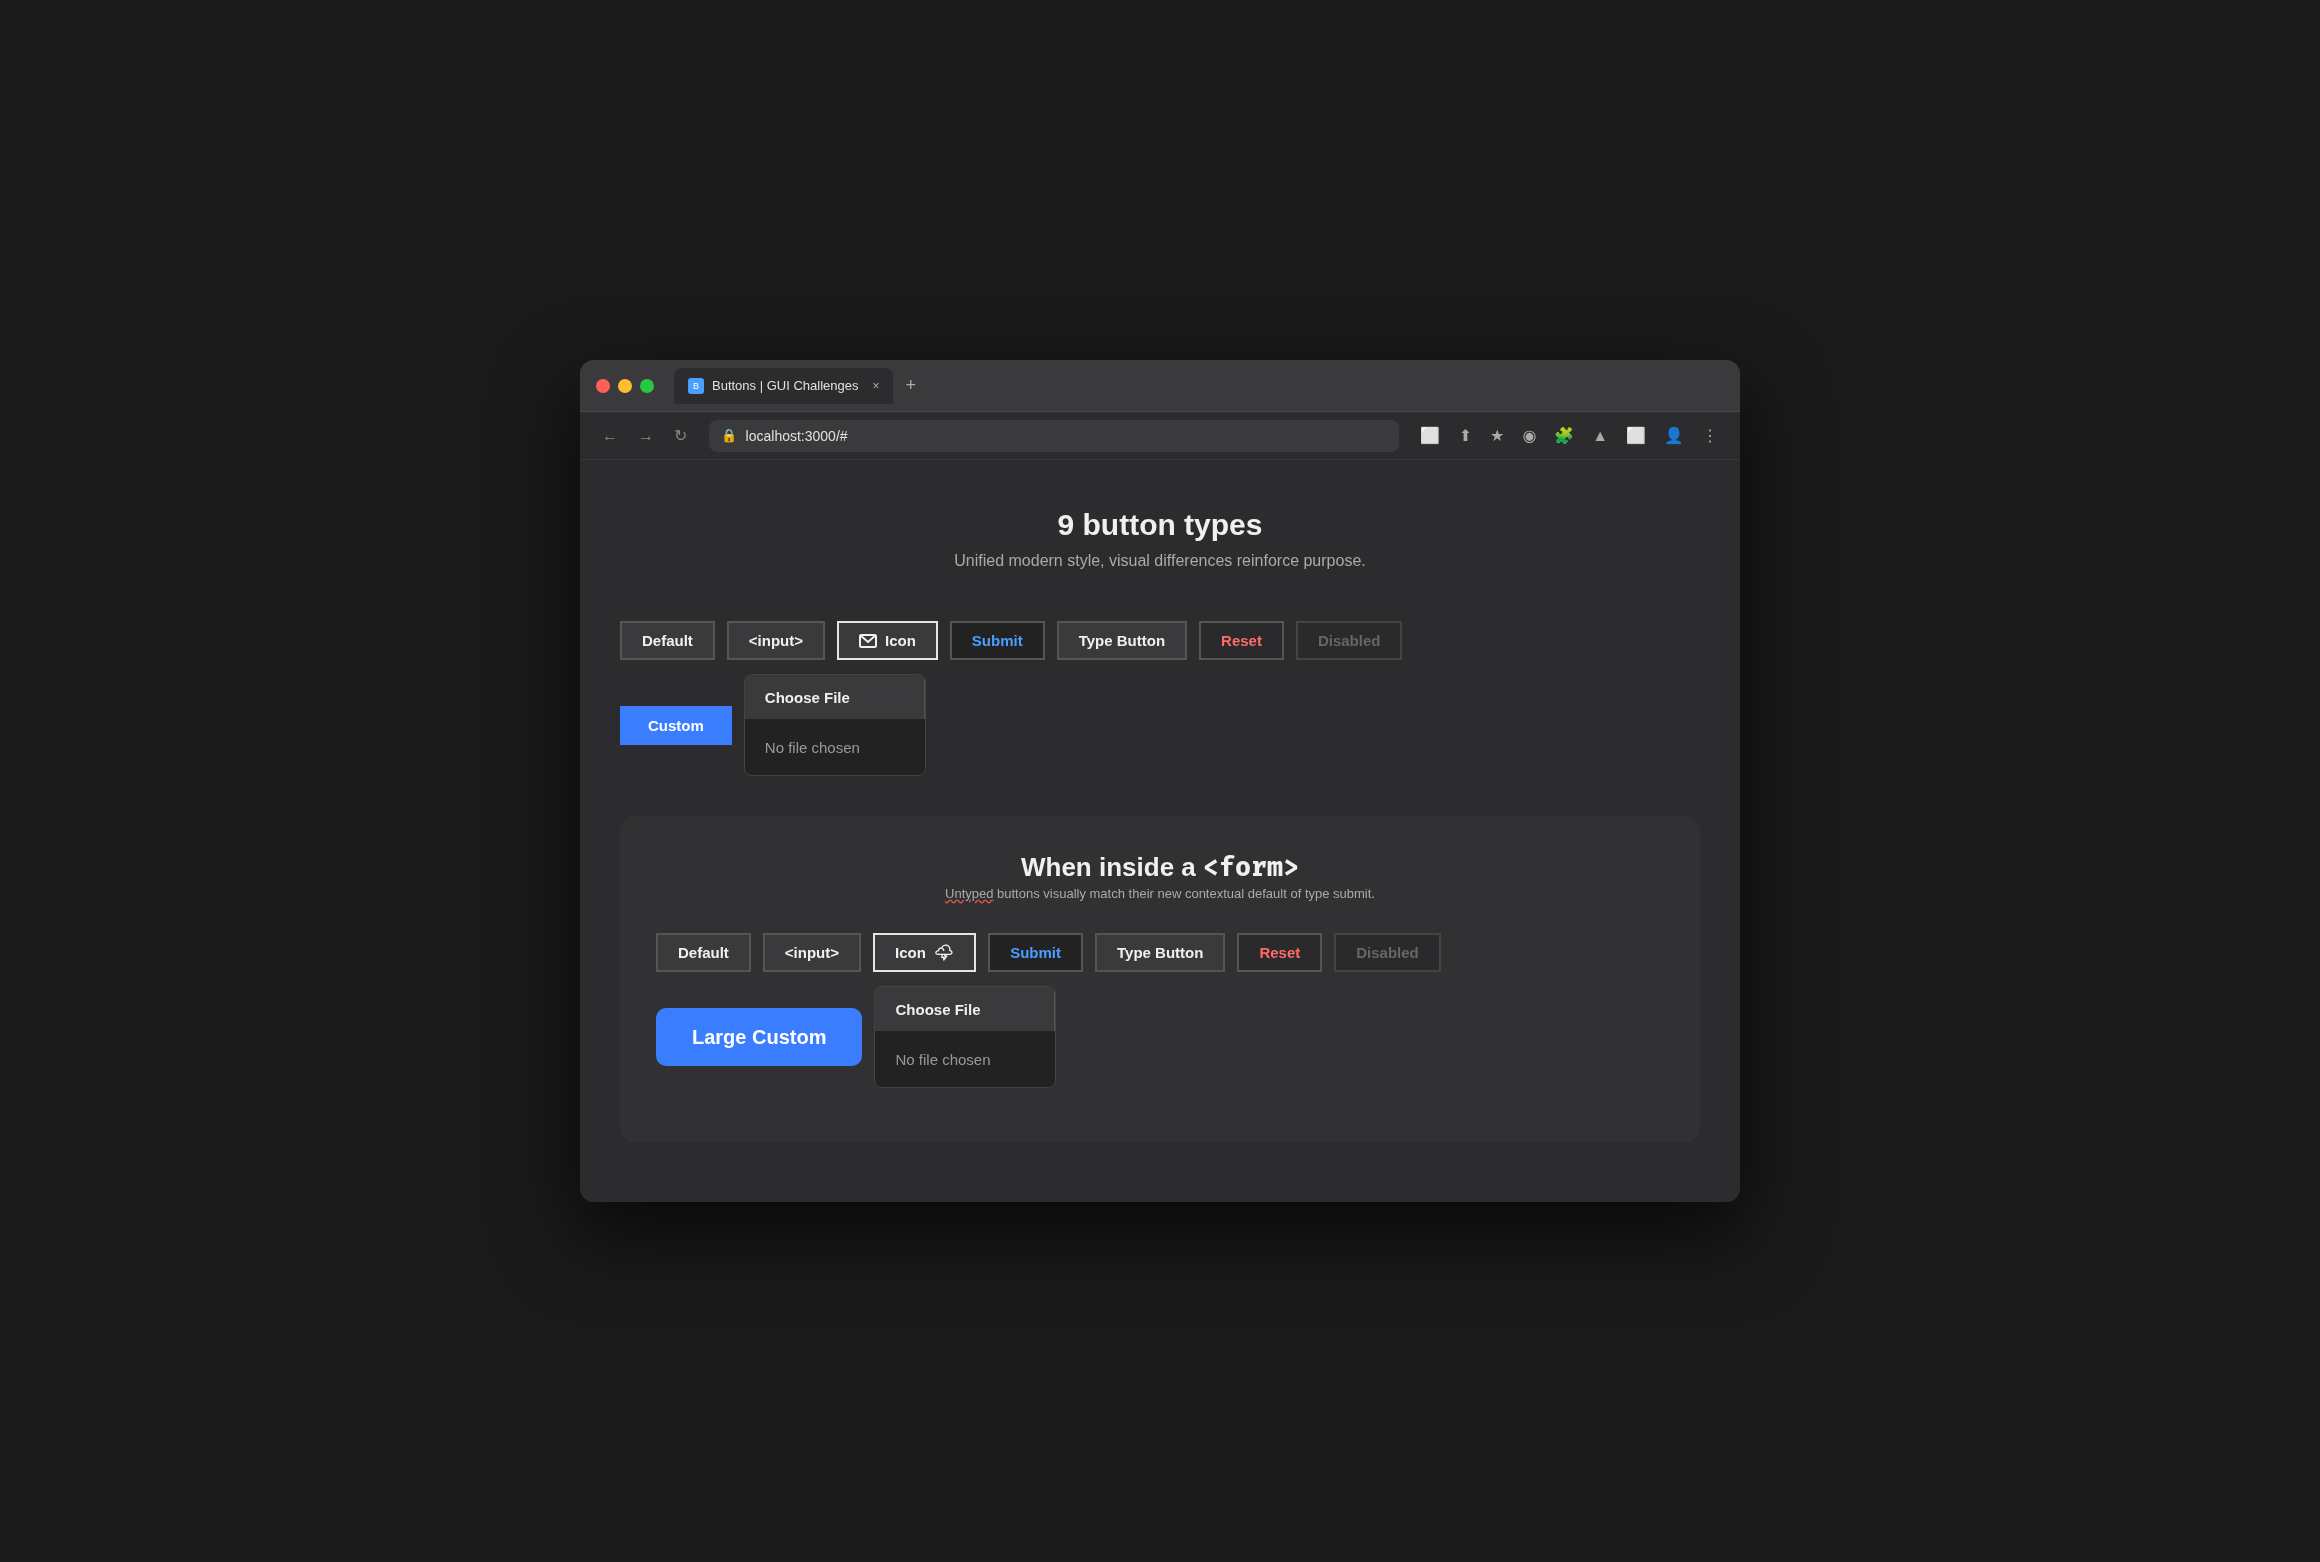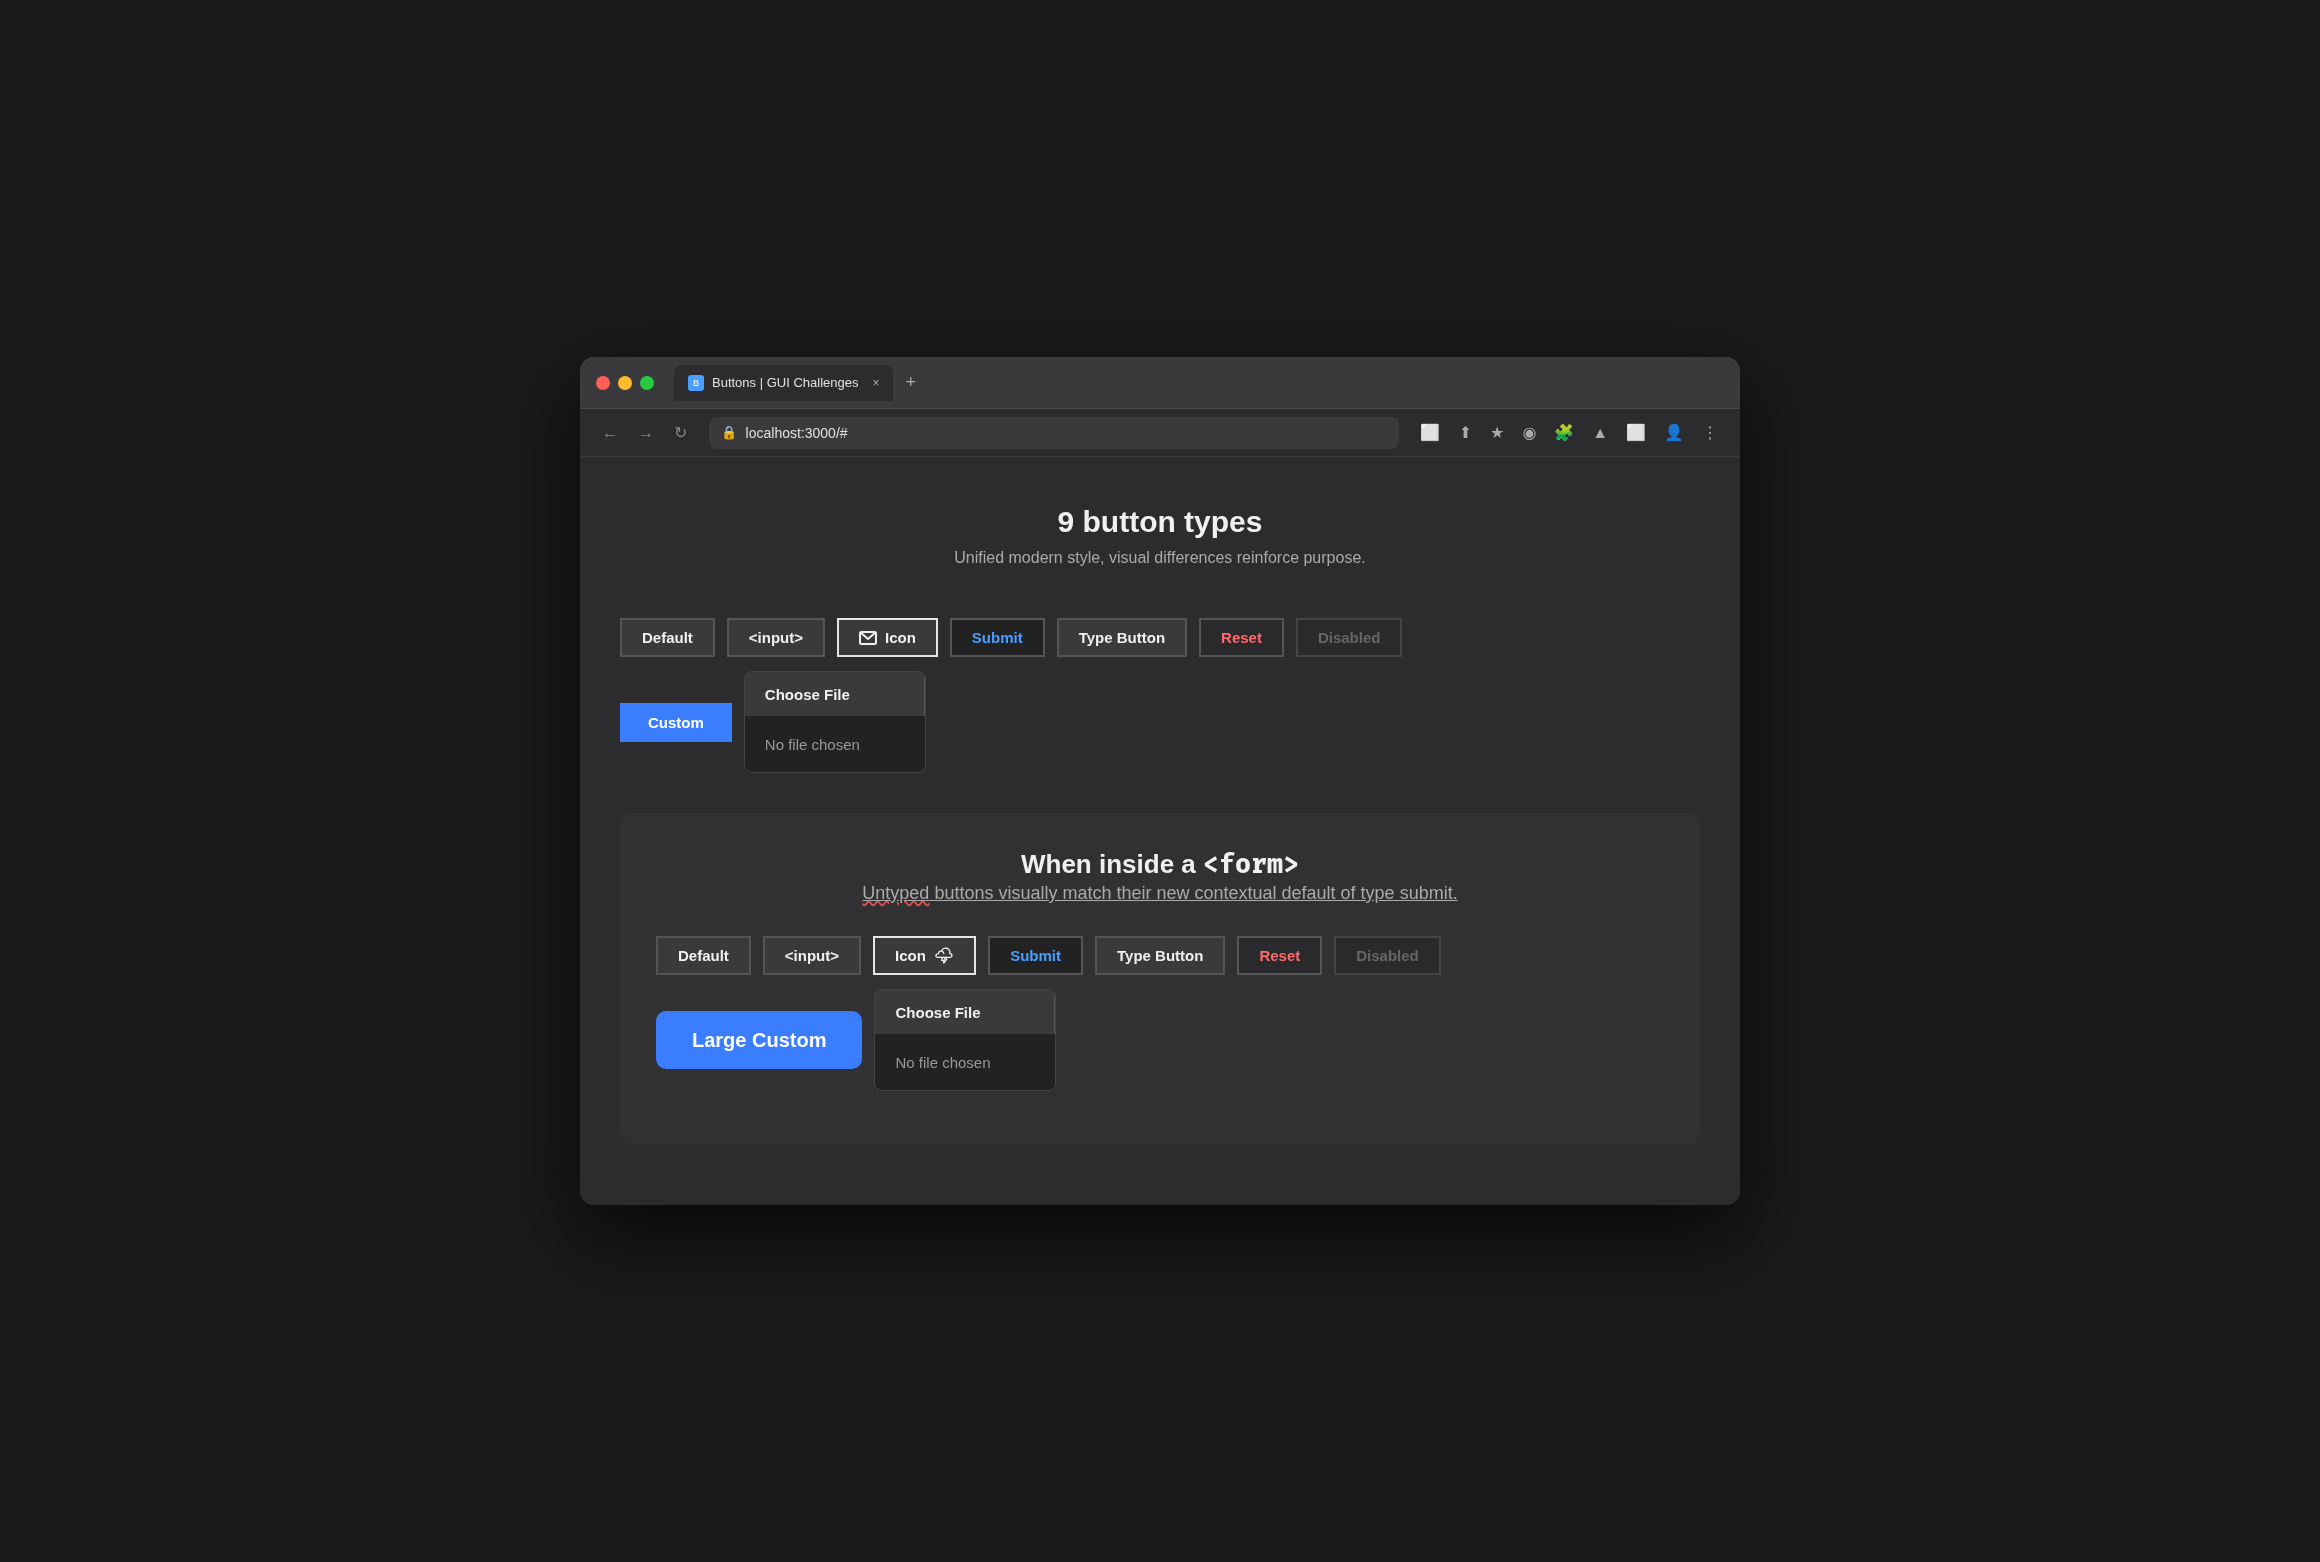--- a/index.html
+++ b/index.html
@@ -311,23 +311,22 @@
       color: #f0f0f0;
       margin-bottom: 2px;
     }
 
     .section-title code {
       font-family: 'SF Mono', 'Fira Code', monospace;
       font-weight: 700;
     }
 
     .section-subtitle {
-      font-size: 18px;
+      font-size: 13px;
       color: #aaa;
-      text-decoration: underline;
     }
 
     .underline-squiggle {
       text-decoration: underline;
       text-decoration-style: wavy;
       text-decoration-color: #e05252;
     }
 
     
     .icon-cloud {

